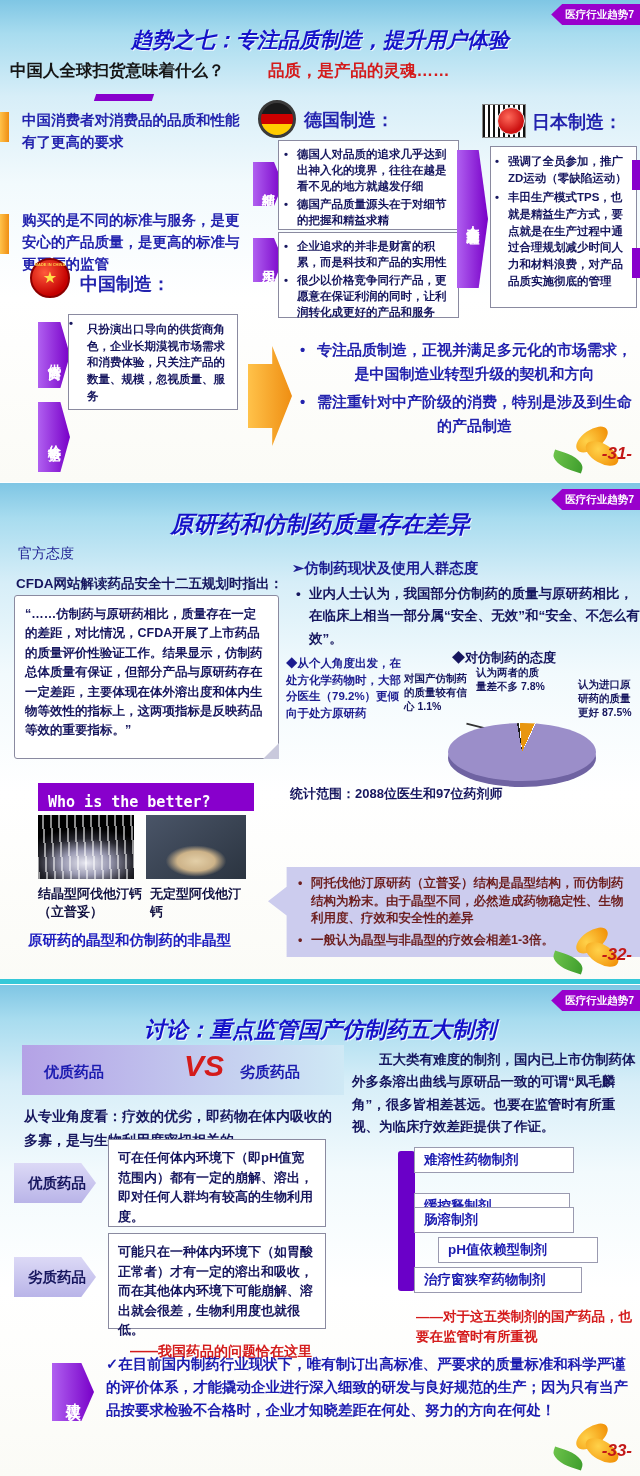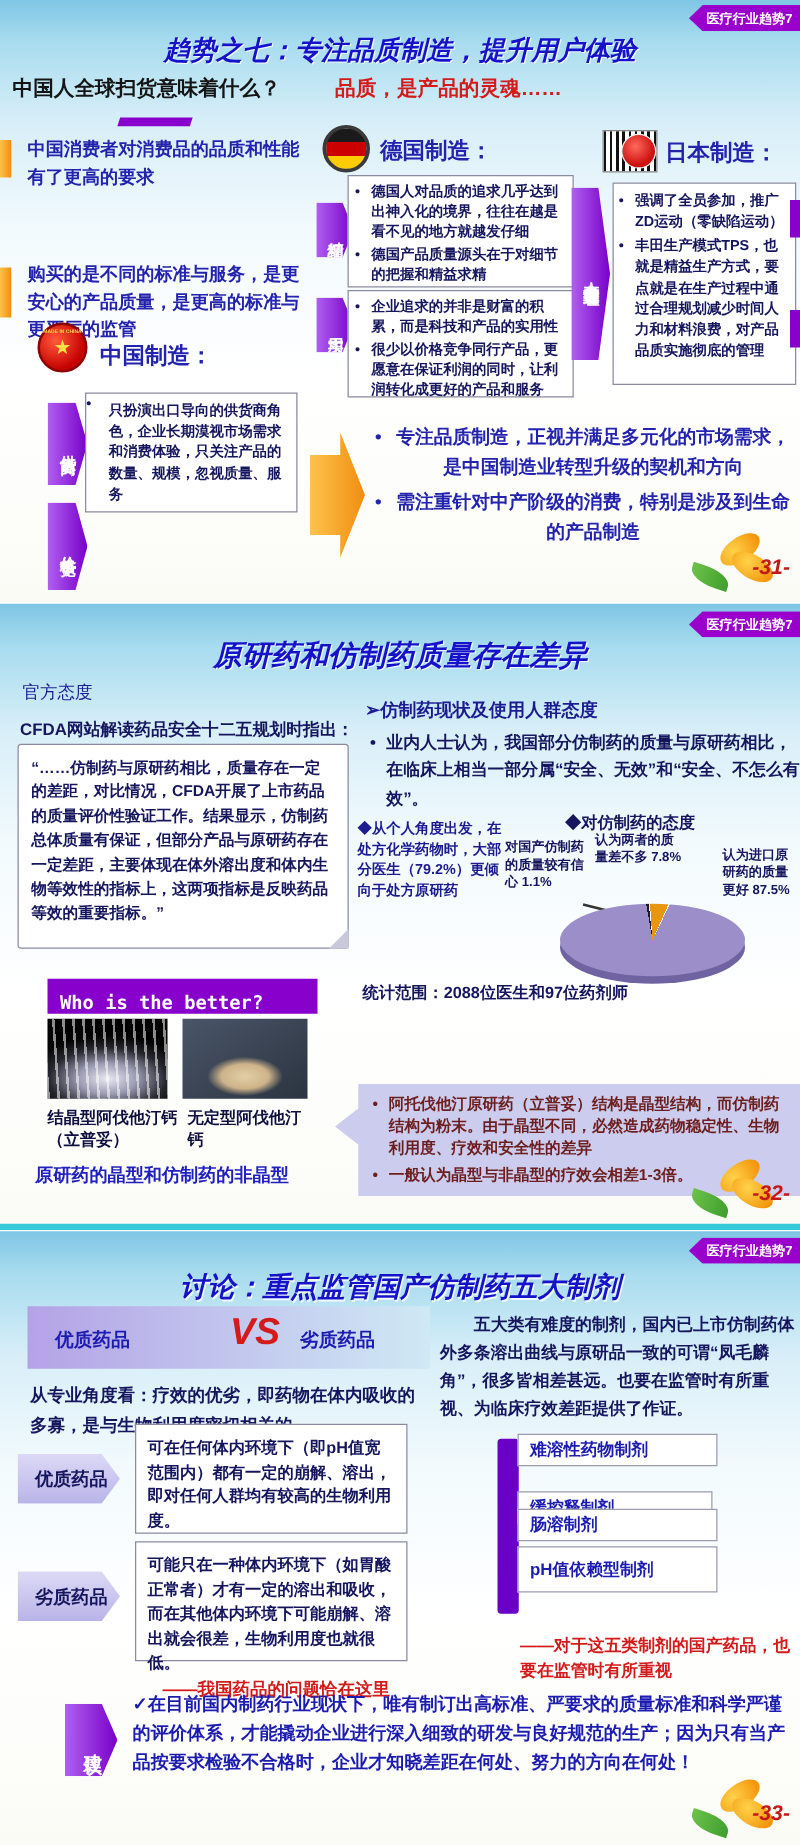--- a/index.html
+++ b/index.html
@@ -205,21 +205,22 @@
   <div class="box abs tn" style="left:108px;top:248px;width:218px;height:96px;font-size:13px;line-height:1.5;padding:8px 9px;">可能只在一种体内环境下（如胃酸正常者）才有一定的溶出和吸收，而在其他体内环境下可能崩解、溶出就会很差，生物利用度也就很低。</div>
 
   <div class="abs red" style="left:130px;top:358px;font-size:14px;">——我国药品的问题恰在这里</div>
 
   <div class="abs tn" style="left:352px;top:64px;width:284px;font-size:13.5px;line-height:1.65;text-indent:2em;">五大类有难度的制剂，国内已上市仿制药体外多条溶出曲线与原研品一致的可谓“凤毛麟角”，很多皆相差甚远。也要在监管时有所重视、为临床疗效差距提供了作证。</div>
 
   <div class="abs pbar" style="left:398px;top:166px;width:17px;height:140px;background:#6a00c8;border-radius:3px;"></div>
   <div class="fbox abs" style="left:414px;top:162px;width:160px;height:26px;">难溶性药物制剂</div>
   <div class="fbox abs" style="left:414px;top:208px;width:156px;height:26px;">缓控释制剂</div>
   <div class="fbox abs" style="left:414px;top:222px;width:160px;height:26px;">肠溶制剂</div>
-  <div class="fbox abs" style="left:414px;top:252px;width:160px;height:37px;">pH值依赖型制剂</div>
+  <div class="fbox abs" style="left:438px;top:252px;width:160px;height:26px;">pH值依赖型制剂</div>
+  <div class="fbox abs" style="left:414px;top:282px;width:168px;height:26px;">治疗窗狭窄药物制剂</div>
 
   <div class="abs red" style="left:406px;top:322px;width:228px;font-size:13.5px;line-height:1.5;margin-left:10px;">——对于这五类制剂的国产药品，也要在监管时有所重视</div>
 
   <div class="vtag abs" style="left:52px;top:378px;width:42px;height:58px;font-size:15px;">建议</div>
   <div class="abs tb" style="left:106px;top:368px;width:530px;font-size:14.5px;line-height:1.6;color:#1c1cb0;">✓在目前国内制药行业现状下，唯有制订出高标准、严要求的质量标准和科学严谨的评价体系，才能撬动企业进行深入细致的研发与良好规范的生产；因为只有当产品按要求检验不合格时，企业才知晓差距在何处、努力的方向在何处！</div>
 
   <div class="flower" style="left:548px;top:440px;">
     <div class="petal" style="left:26px;top:2px;transform:rotate(-35deg);"></div>
     <div class="petal" style="left:36px;top:16px;transform:rotate(30deg);"></div>
     <div class="leaf" style="left:4px;top:26px;transform:rotate(18deg);"></div>

